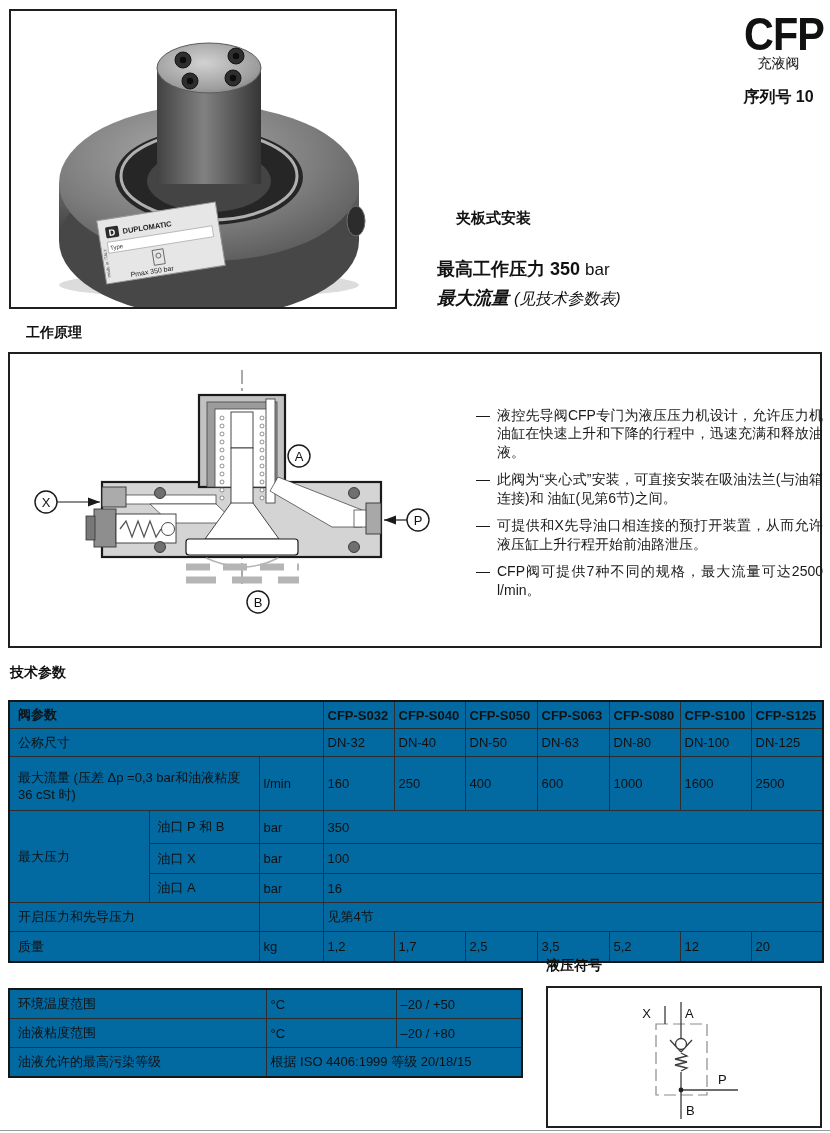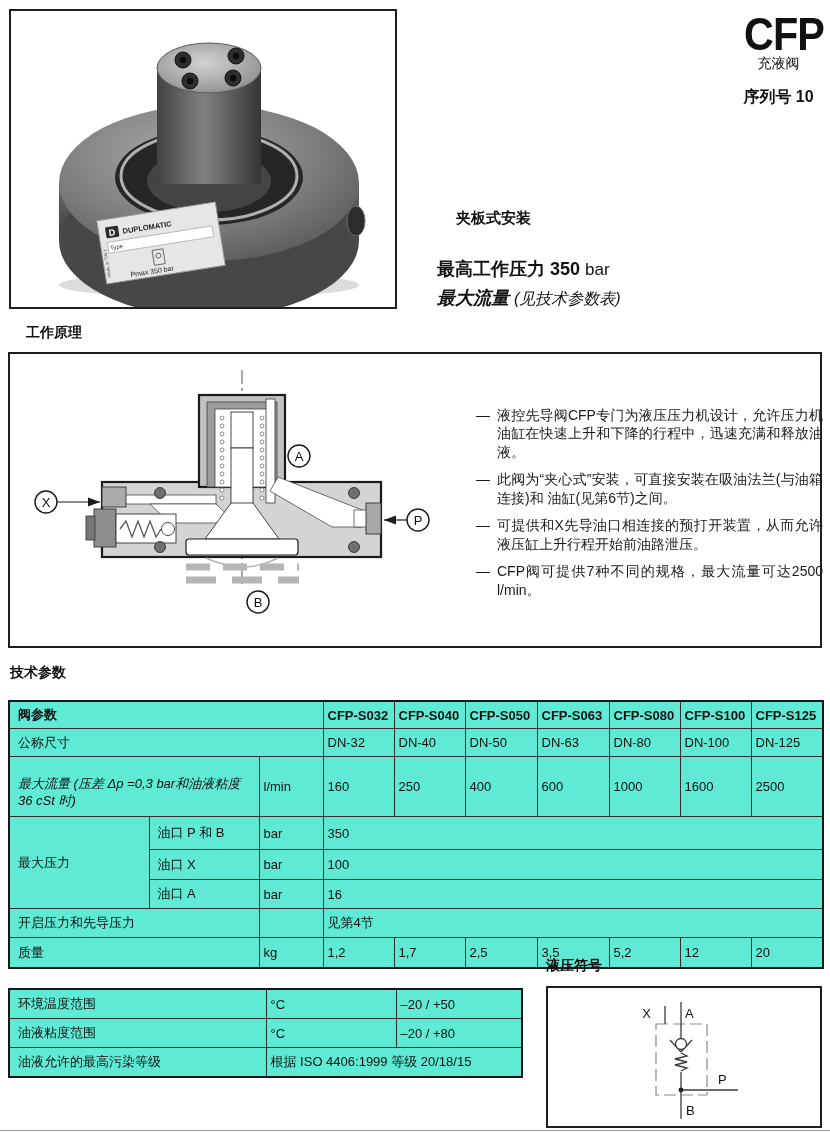--- a/index.html
+++ b/index.html
@@ -21,28 +21,28 @@
   .sum-flow{left:437px;top:286px;font-size:18px;font-weight:bold;font-style:italic;}
   .sum-flow .note{font-weight:normal;font-size:16px;}
   
   .sec-title{font-size:14px;font-weight:bold;}
   
   .principle-box{left:8px;top:352px;width:814px;height:296px;border:2px solid #1f1f1f;box-sizing:border-box;background:#fff;}
   .bullets{left:476px;top:406px;width:347px;}
   .bullet{display:flex;gap:7px;font-size:14px;line-height:1.32;margin-bottom:9px;color:#1a1a1a;text-align:justify;}
   .bullet .mark{flex:0 0 14px;}
   
-  table{border-collapse:collapse;table-layout:fixed;background:#5eead4;}
+  table{border-collapse:collapse;table-layout:fixed;background:#0369a1;}
   .tech-table{left:8px;top:700px;width:814px;border:2px solid #161616;}
   .cond-table{left:8px;top:988px;width:513px;border:2px solid #161616;}
   td{border:1px solid #2e2e2e;font-size:13px;padding:0 4px;color:#111;overflow:hidden;}
   td.lbl{text-align:left;padding-left:8px;}
   td.c{text-align:left;}
   td.b{font-weight:bold;}
-  td.wrap{line-height:1.25;padding-top:14px;padding-bottom:2px;font-style:italic;}
+  td.wrap{line-height:1.25;padding-top:8px;padding-bottom:2px;}
   tr.h26 td{height:26px;} tr.h27 td{height:27px;} tr.h43 td{height:43px;}
   tr.h32 td{height:32px;} tr.h29 td{height:29px;} tr.h28 td{height:28px;}
   
   .symbol-title{left:546px;top:957px;}
   .symbol-box{left:546px;top:986px;width:276px;height:142px;border:2px solid #1f1f1f;box-sizing:border-box;background:#fff;}
   .bottom-rule{left:0;top:1130px;width:830px;height:1px;background:#9a9a9a;}
   svg{display:block;}
 </style>
 </head>
 <body>

